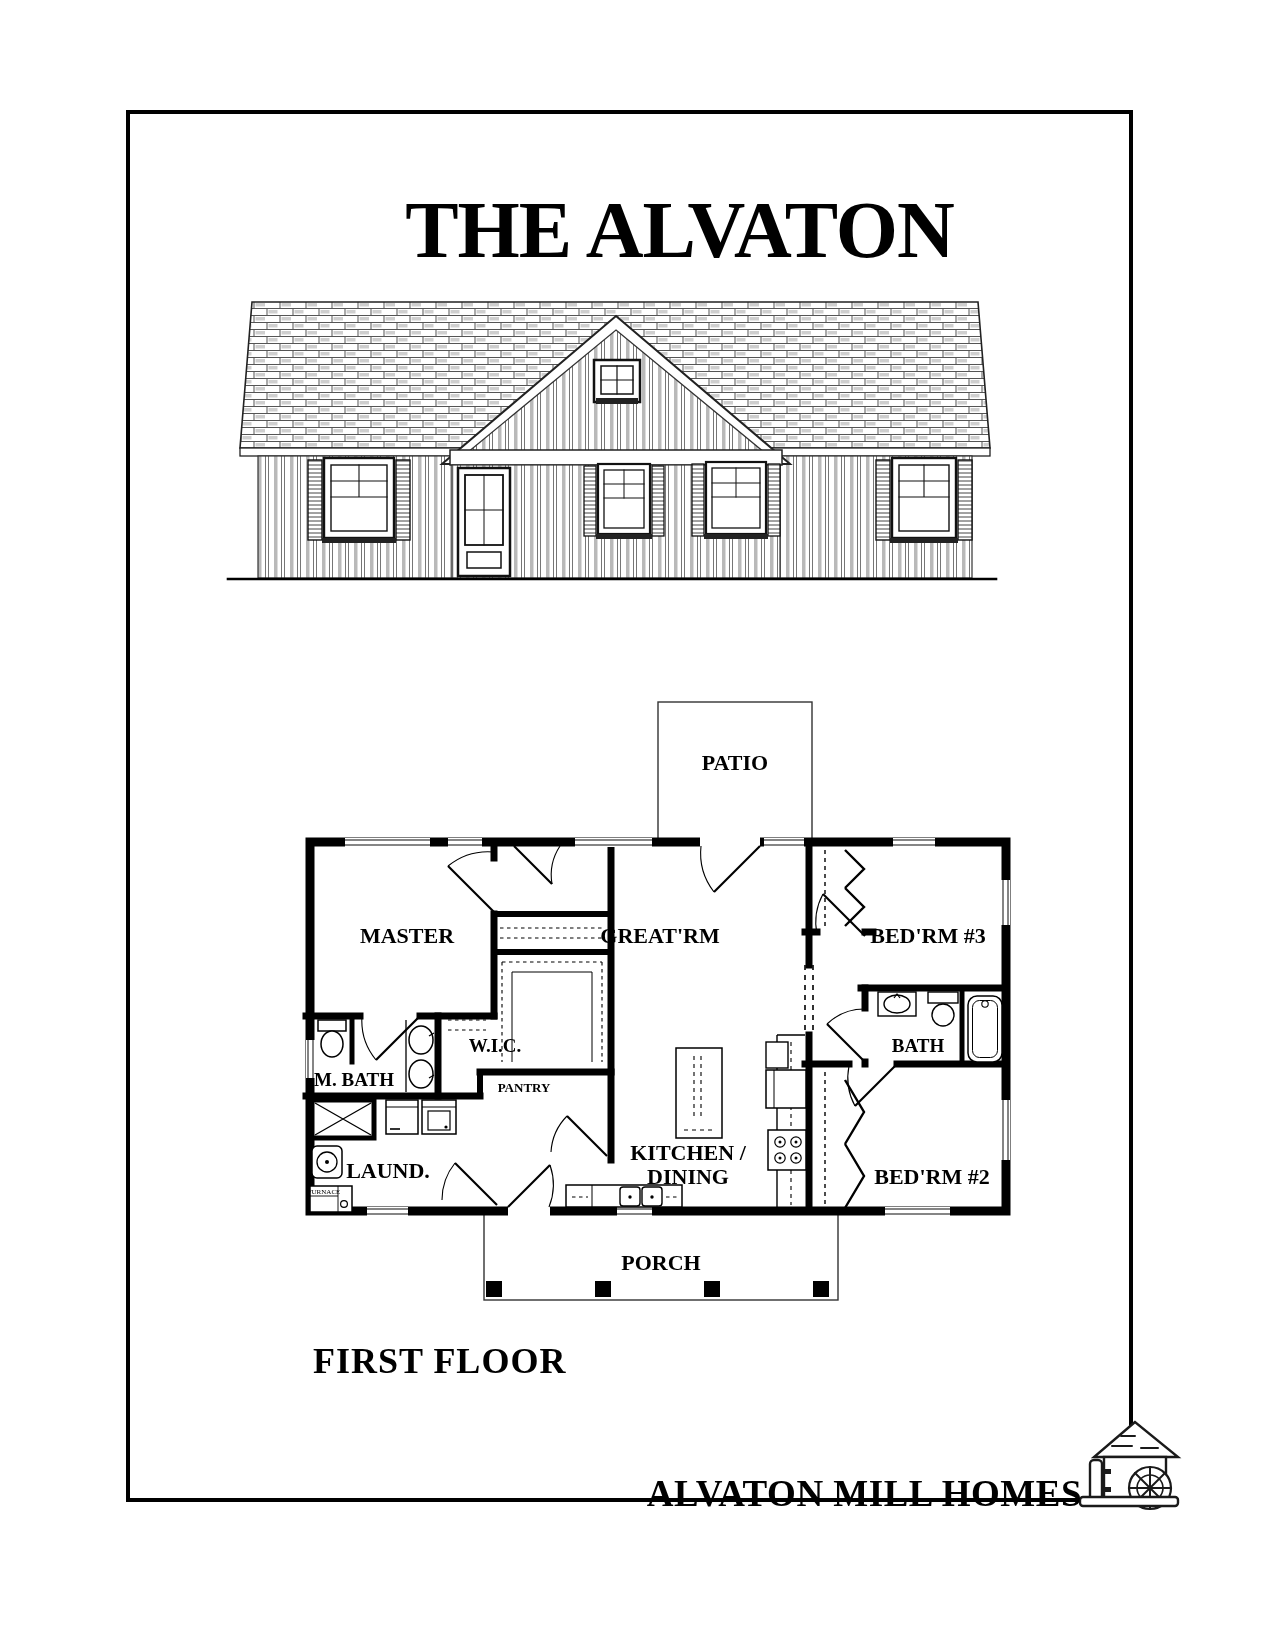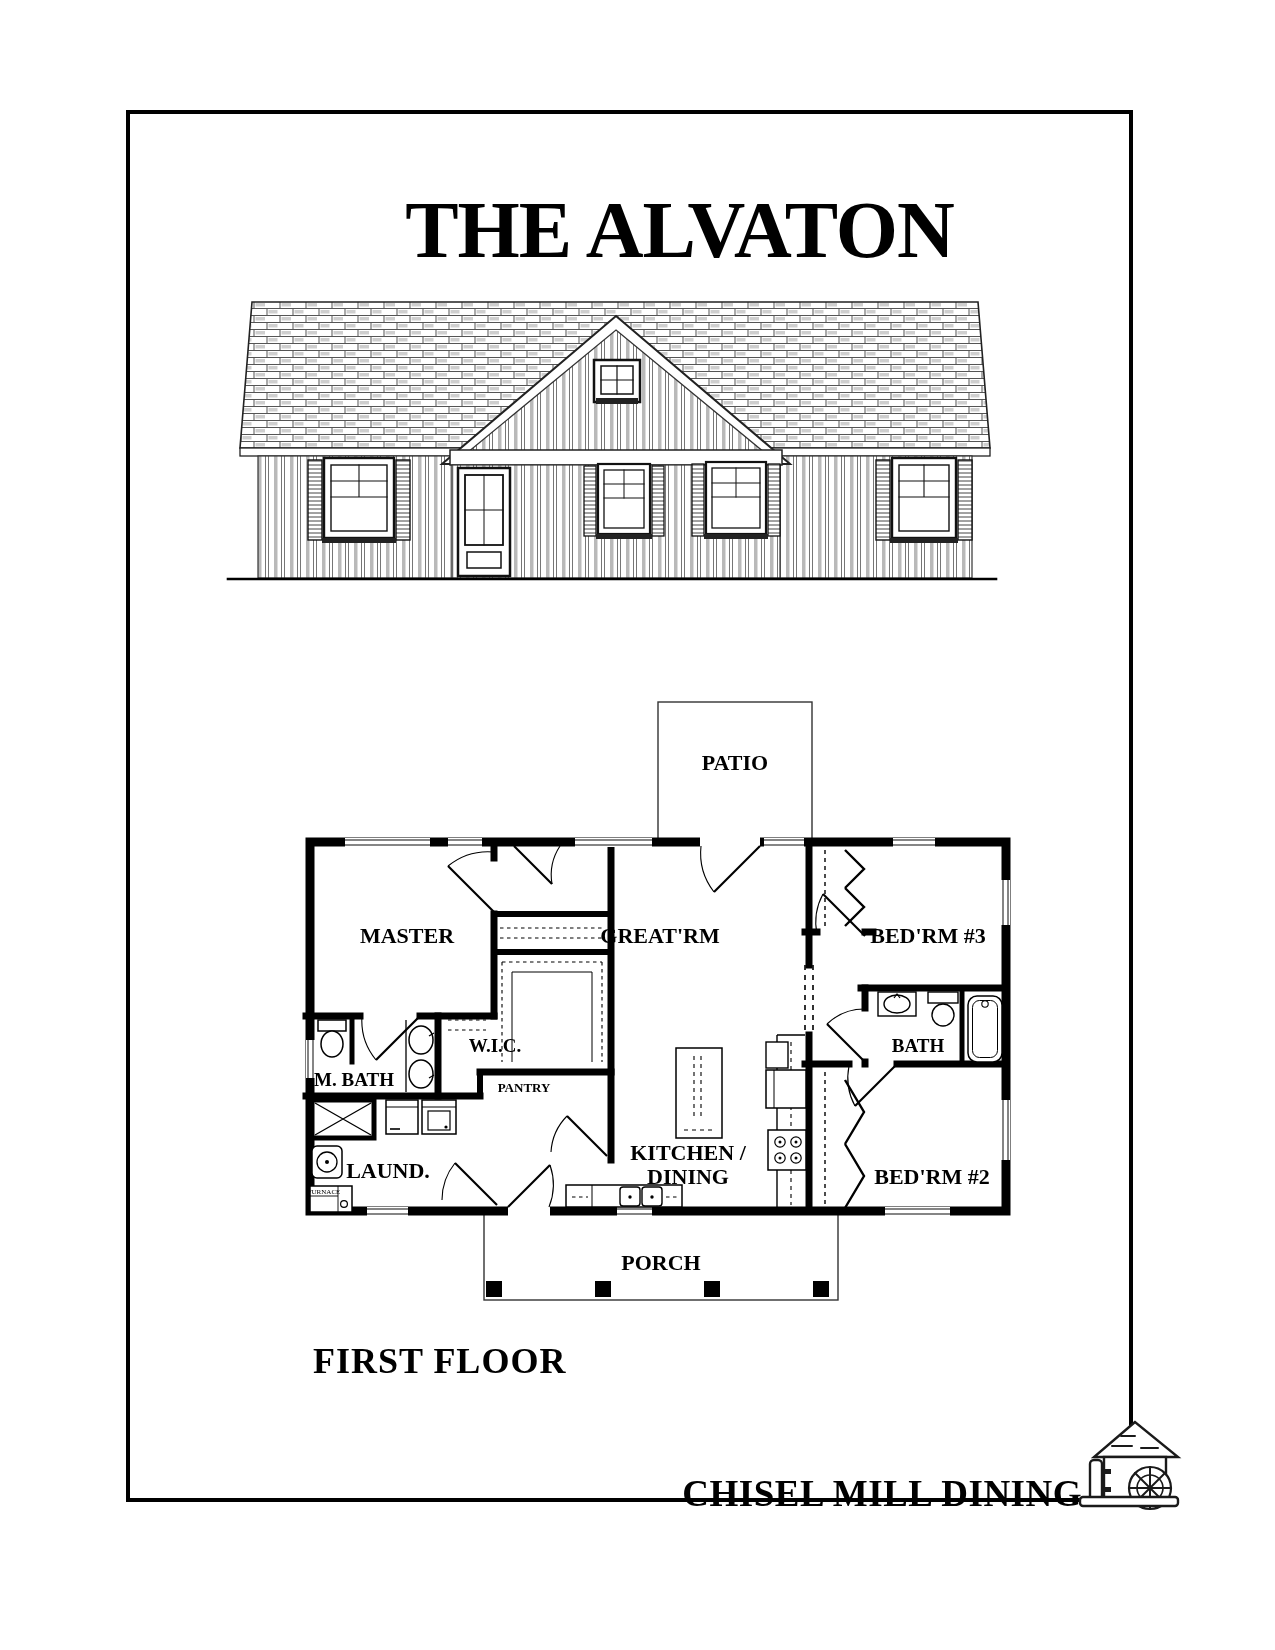--- a/index.html
+++ b/index.html
@@ -410,15 +410,15 @@
         <circle cx="1150" cy="1488" r="21" stroke-width="2.2"></circle>
         <circle cx="1150" cy="1488" r="13" stroke-width="1.6"></circle>
         <path d="M1135,1473 L1165,1503 M1165,1473 L1135,1503 M1150,1467 V1509 M1129,1488 H1171" stroke-width="2" fill="none"></path>
       </g>
       <rect x="1080" y="1497" width="98" height="9" rx="3"></rect>
     </g>
   </svg>
 
   <div class="floor-label">FIRST FLOOR</div>
 
-  <div class="brand">CHISEL MILL DINING</div>
+  <div class="brand">ALVATON MILL HOMES</div>
 
 </div>
 
 </body></html>

